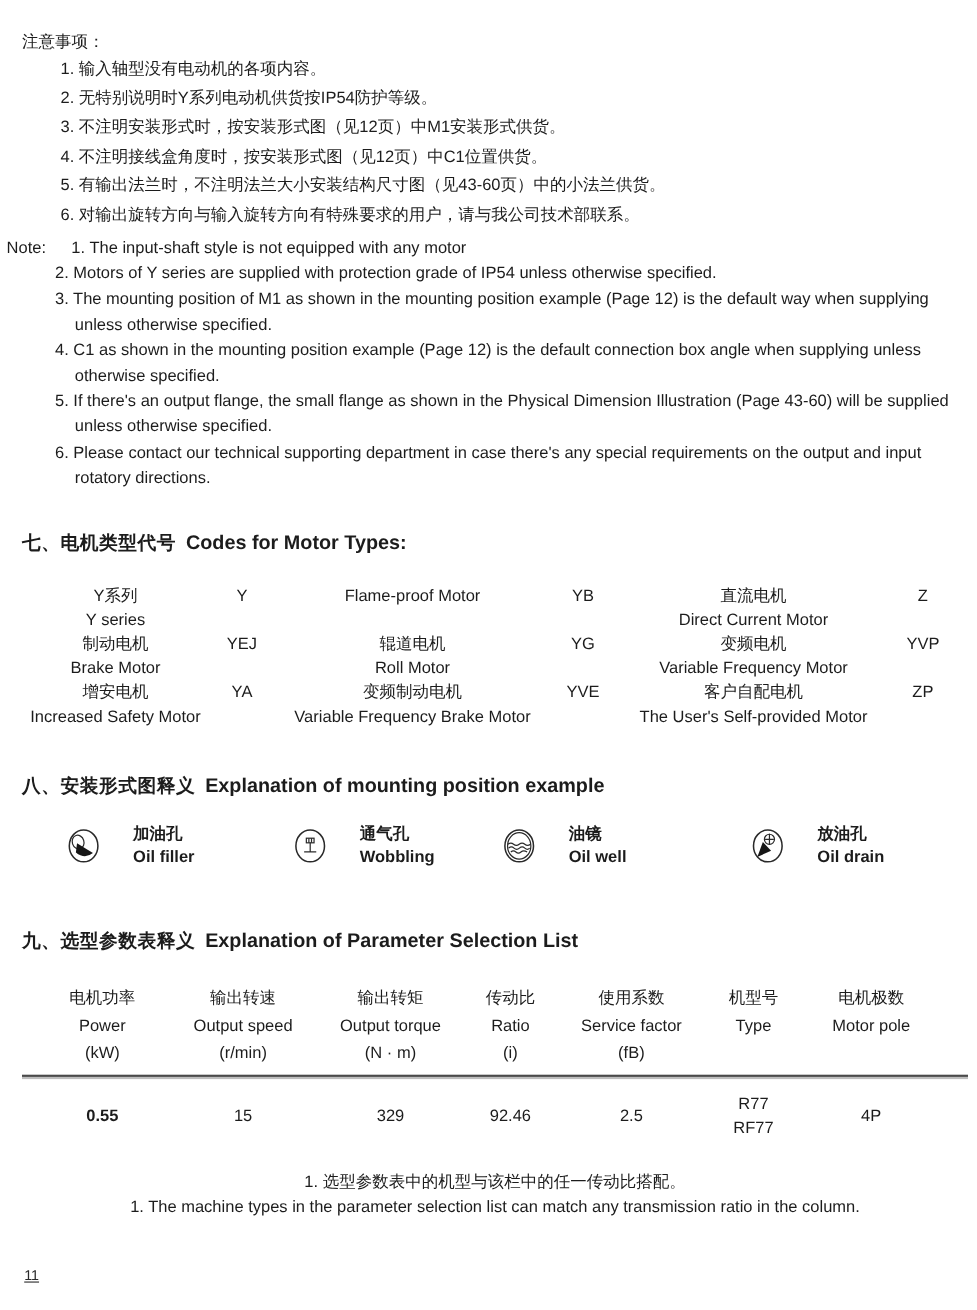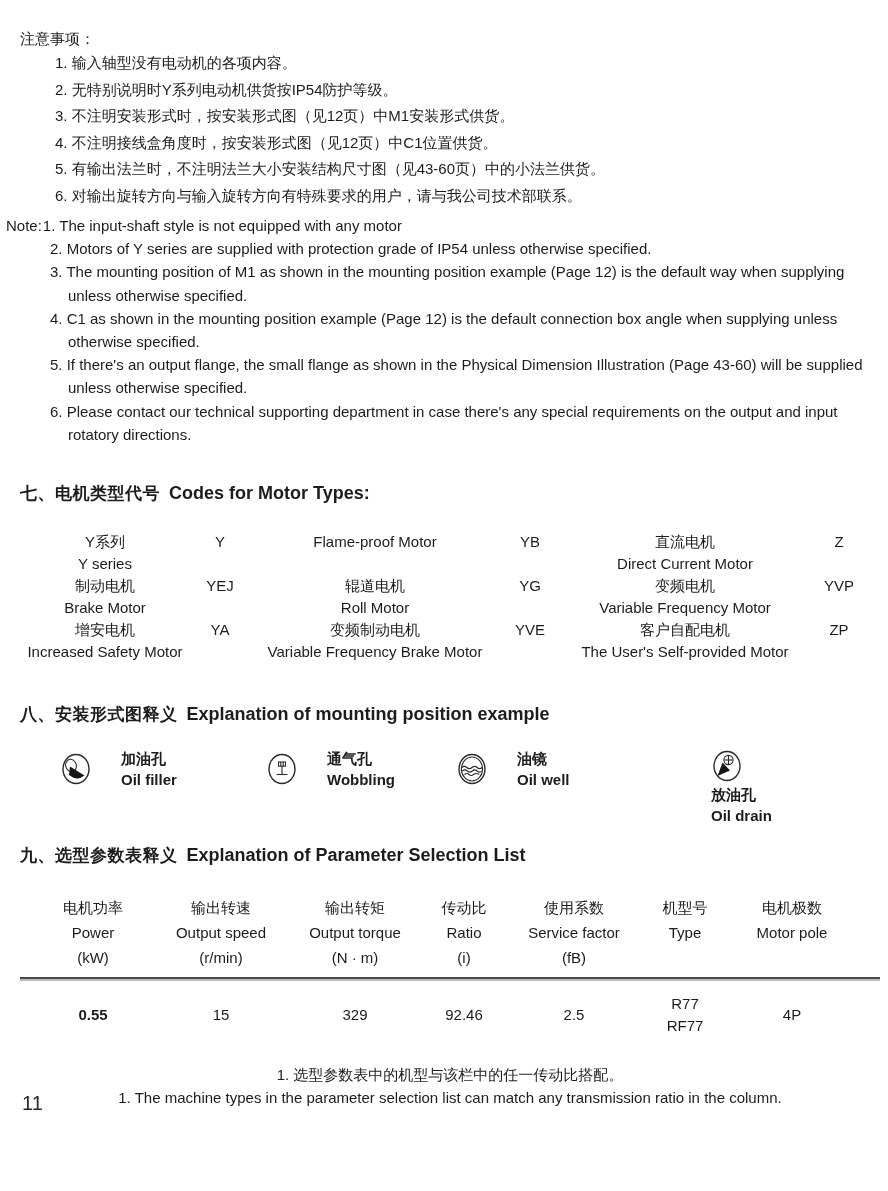--- a/index.html
+++ b/index.html
@@ -14,21 +14,21 @@
   
   .cn-title { line-height:22px; }
   .cn-note { padding-left:35px; line-height:26.5px; }
   .notes-cn { margin-bottom:5px; }
   .notes-cn .cn-note:first-of-type { margin-top:5px; }
 
   
   .notes-en { margin-left:-14px; width:862px; }
   .en-note { padding-left:62px; text-indent:-18px; line-height:23.2px; }
   .en-first { padding-left:0; text-indent:0; }
-  .en-prefix { margin-right:1px; }
+  .en-prefix { margin-right:23px; }
 
   
   .sec-heading { font-weight:bold; display:flex; align-items:baseline; }
   .sec-heading .h-cn { font-size:17px; letter-spacing:0.5px; }
   .sec-heading .h-en { font-size:18px; margin-left:9px; }
 
   
   .sec7 { margin-top:36px; }
   .mt-grid {
     margin-top:26px;
@@ -42,41 +42,41 @@
   .mt-code { text-align:center; line-height:22px; align-self:start; }
 
   
   .sec8 { margin-top:40px; }
   .legend { position:relative; height:50px; margin-top:22px; }
   .legend-item { position:absolute; top:0; display:flex; align-items:center; }
   .legend-item .txt { margin-left:29px; }
   .legend-item .t-cn { line-height:21px; font-weight:600; }
   .legend-item .t-en { line-height:21px; font-weight:bold; }
   .legend-icon { width:32px; height:36px; flex:0 0 auto; }
-  .li-0 { left:40px; } .li-1 { left:246px; } .li-2 { left:436px; } .li-3 { left:662px;flex-direction:column; }
+  .li-0 { left:40px; } .li-1 { left:246px; } .li-2 { left:436px; } .li-3 { left:662px; }
 
   
   .sec9 { margin-top:46px; }
   .param-head, .param-row {
     display:grid;
     grid-template-columns:146px 110px 158px 60px 160px 62px 152px;
   }
   .param-head { margin-top:28px; }
   .ph-cell { text-align:center; }
   .ph-cell div { line-height:25px; }
   .rule { margin-top:7px; height:2px; background:#4a4a4a; box-shadow:0 2px 0 #bdbdbd; }
   .param-row { margin-top:14px; align-items:center; }
   .pr-cell { text-align:center; line-height:22px; }
   .pr-bold { font-weight:bold; }
 
   .footnotes { margin-top:26px;text-align:center; }
   .fn-cn { line-height:23px; }
   .fn-en { line-height:23px; }
 
-  .page-number { position:absolute; left:22px; top:1092px; font-size:20px; color:#2a2a2a; }
+  .page-number { position:absolute; left:22px; top:1152px; font-size:13px; color:#2a2a2a;text-decoration:underline; }
 
   svg .ln { stroke:#2a2a2a; stroke-width:1.4; fill:none; }
   svg .ln-thin { stroke:#2a2a2a; stroke-width:1.1; fill:none; }
   svg .blk { fill:#161616; stroke:none; }
 </style>
 </head>
 <body>
 
 <div class="page">
 

